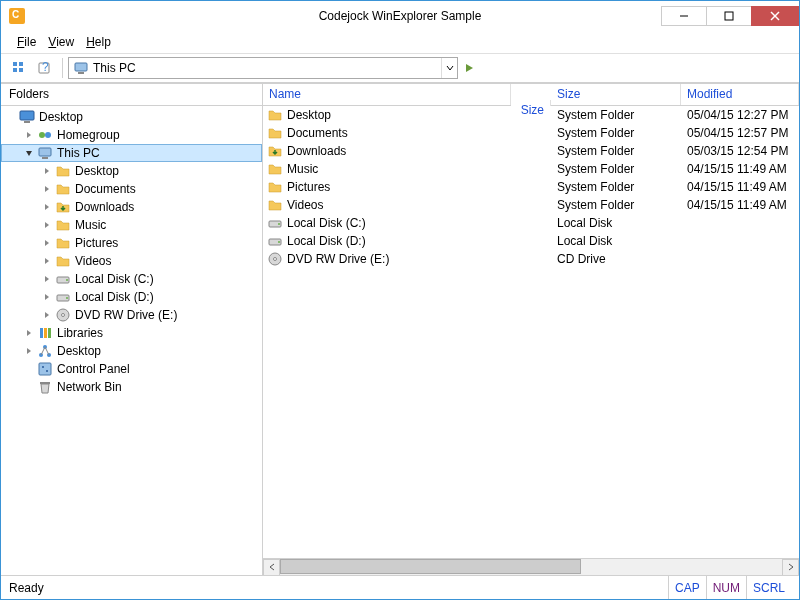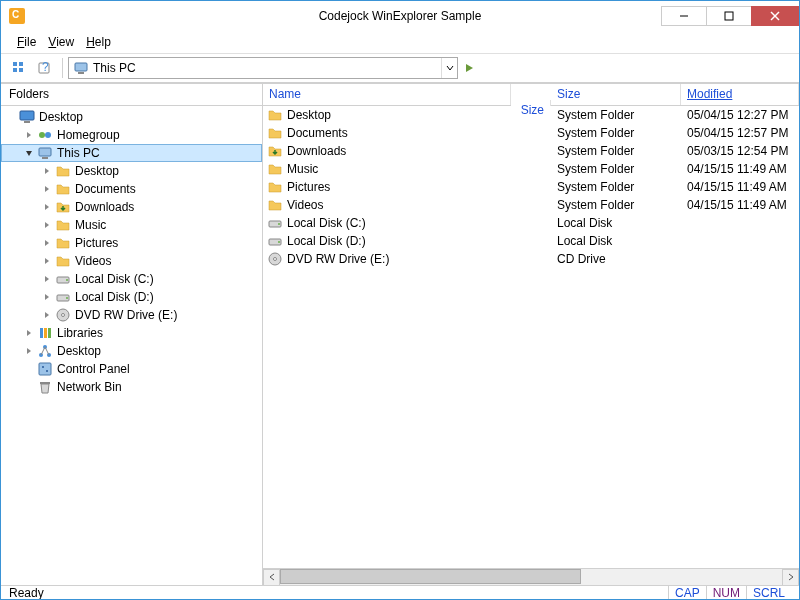--- a/index.html
+++ b/index.html
@@ -42,36 +42,36 @@
 .tree-icon { width: 16px; height: 16px; margin-right: 4px; flex-shrink: 0; }
 .indent { display:inline-block; }
 
 
 .right-pane { flex: 1; display: flex; flex-direction: column; }
 .list-header { height: 22px; display: flex; border-bottom: 1px solid #d0d0d0; }
 .col-h { border-right: 1px solid #e0e0e0; padding: 3px 6px; color: #1d4ed8; background: #fff; }
 .col-name { width: 248px; }
 .col-size { width: 40px; text-align: right; margin-top: 16px; }
 .col-type { width: 130px; }
-.col-mod { flex: 1; text-decoration: underline; }
+.col-mod { flex: 1; }
 .list-body { flex: 1; overflow: auto; }
 .list-row { display: flex; align-items: center; height: 18px; }
 .cell-name { width: 248px; display: flex; align-items: center; padding-left: 4px; }
 .cell-name .tree-icon { margin-right: 4px; }
 .cell-size { width: 40px; text-align: right; padding-right: 6px; }
 .cell-type { width: 130px; padding-left: 6px; }
 .cell-mod { flex: 1; padding-left: 6px; }
 
 .hscroll { height: 17px; border-top: 1px solid #d0d0d0; background: #f0f0f0; display:flex; align-items:center;}
 .hscroll .arrow { width:17px; height:17px; display:flex; align-items:center;justify-content:center; background:#f0f0f0; border:1px solid #ccc;}
 .hscroll .track { flex:1; height:17px; background:#f0f0f0; position:relative;}
 .hscroll .thumb { position:absolute; left:0; top:0; height:15px; width:60%; background:#cdcdcd; border:1px solid #aaa;}
 
 
-.statusbar { height: 14px; border-top: 1px solid #d0d0d0; display: flex; align-items: center; padding: 0 8px; }
+.statusbar { height: 24px; border-top: 1px solid #d0d0d0; display: flex; align-items: center; padding: 0 8px; }
 .statusbar .status-text { flex: 1; }
 .statusbar .cell { padding: 0 6px; border-left: 1px solid #d0d0d0; height: 100%; display:flex; align-items:center; color:#1d4ed8;}
 .statusbar .cell.active { color: #701a75; }
 
 
 .icon-folder { fill: #f5c85b; stroke: #c89b2a; stroke-width:0.5;}
 </style>
 </head>
 <body>
 

